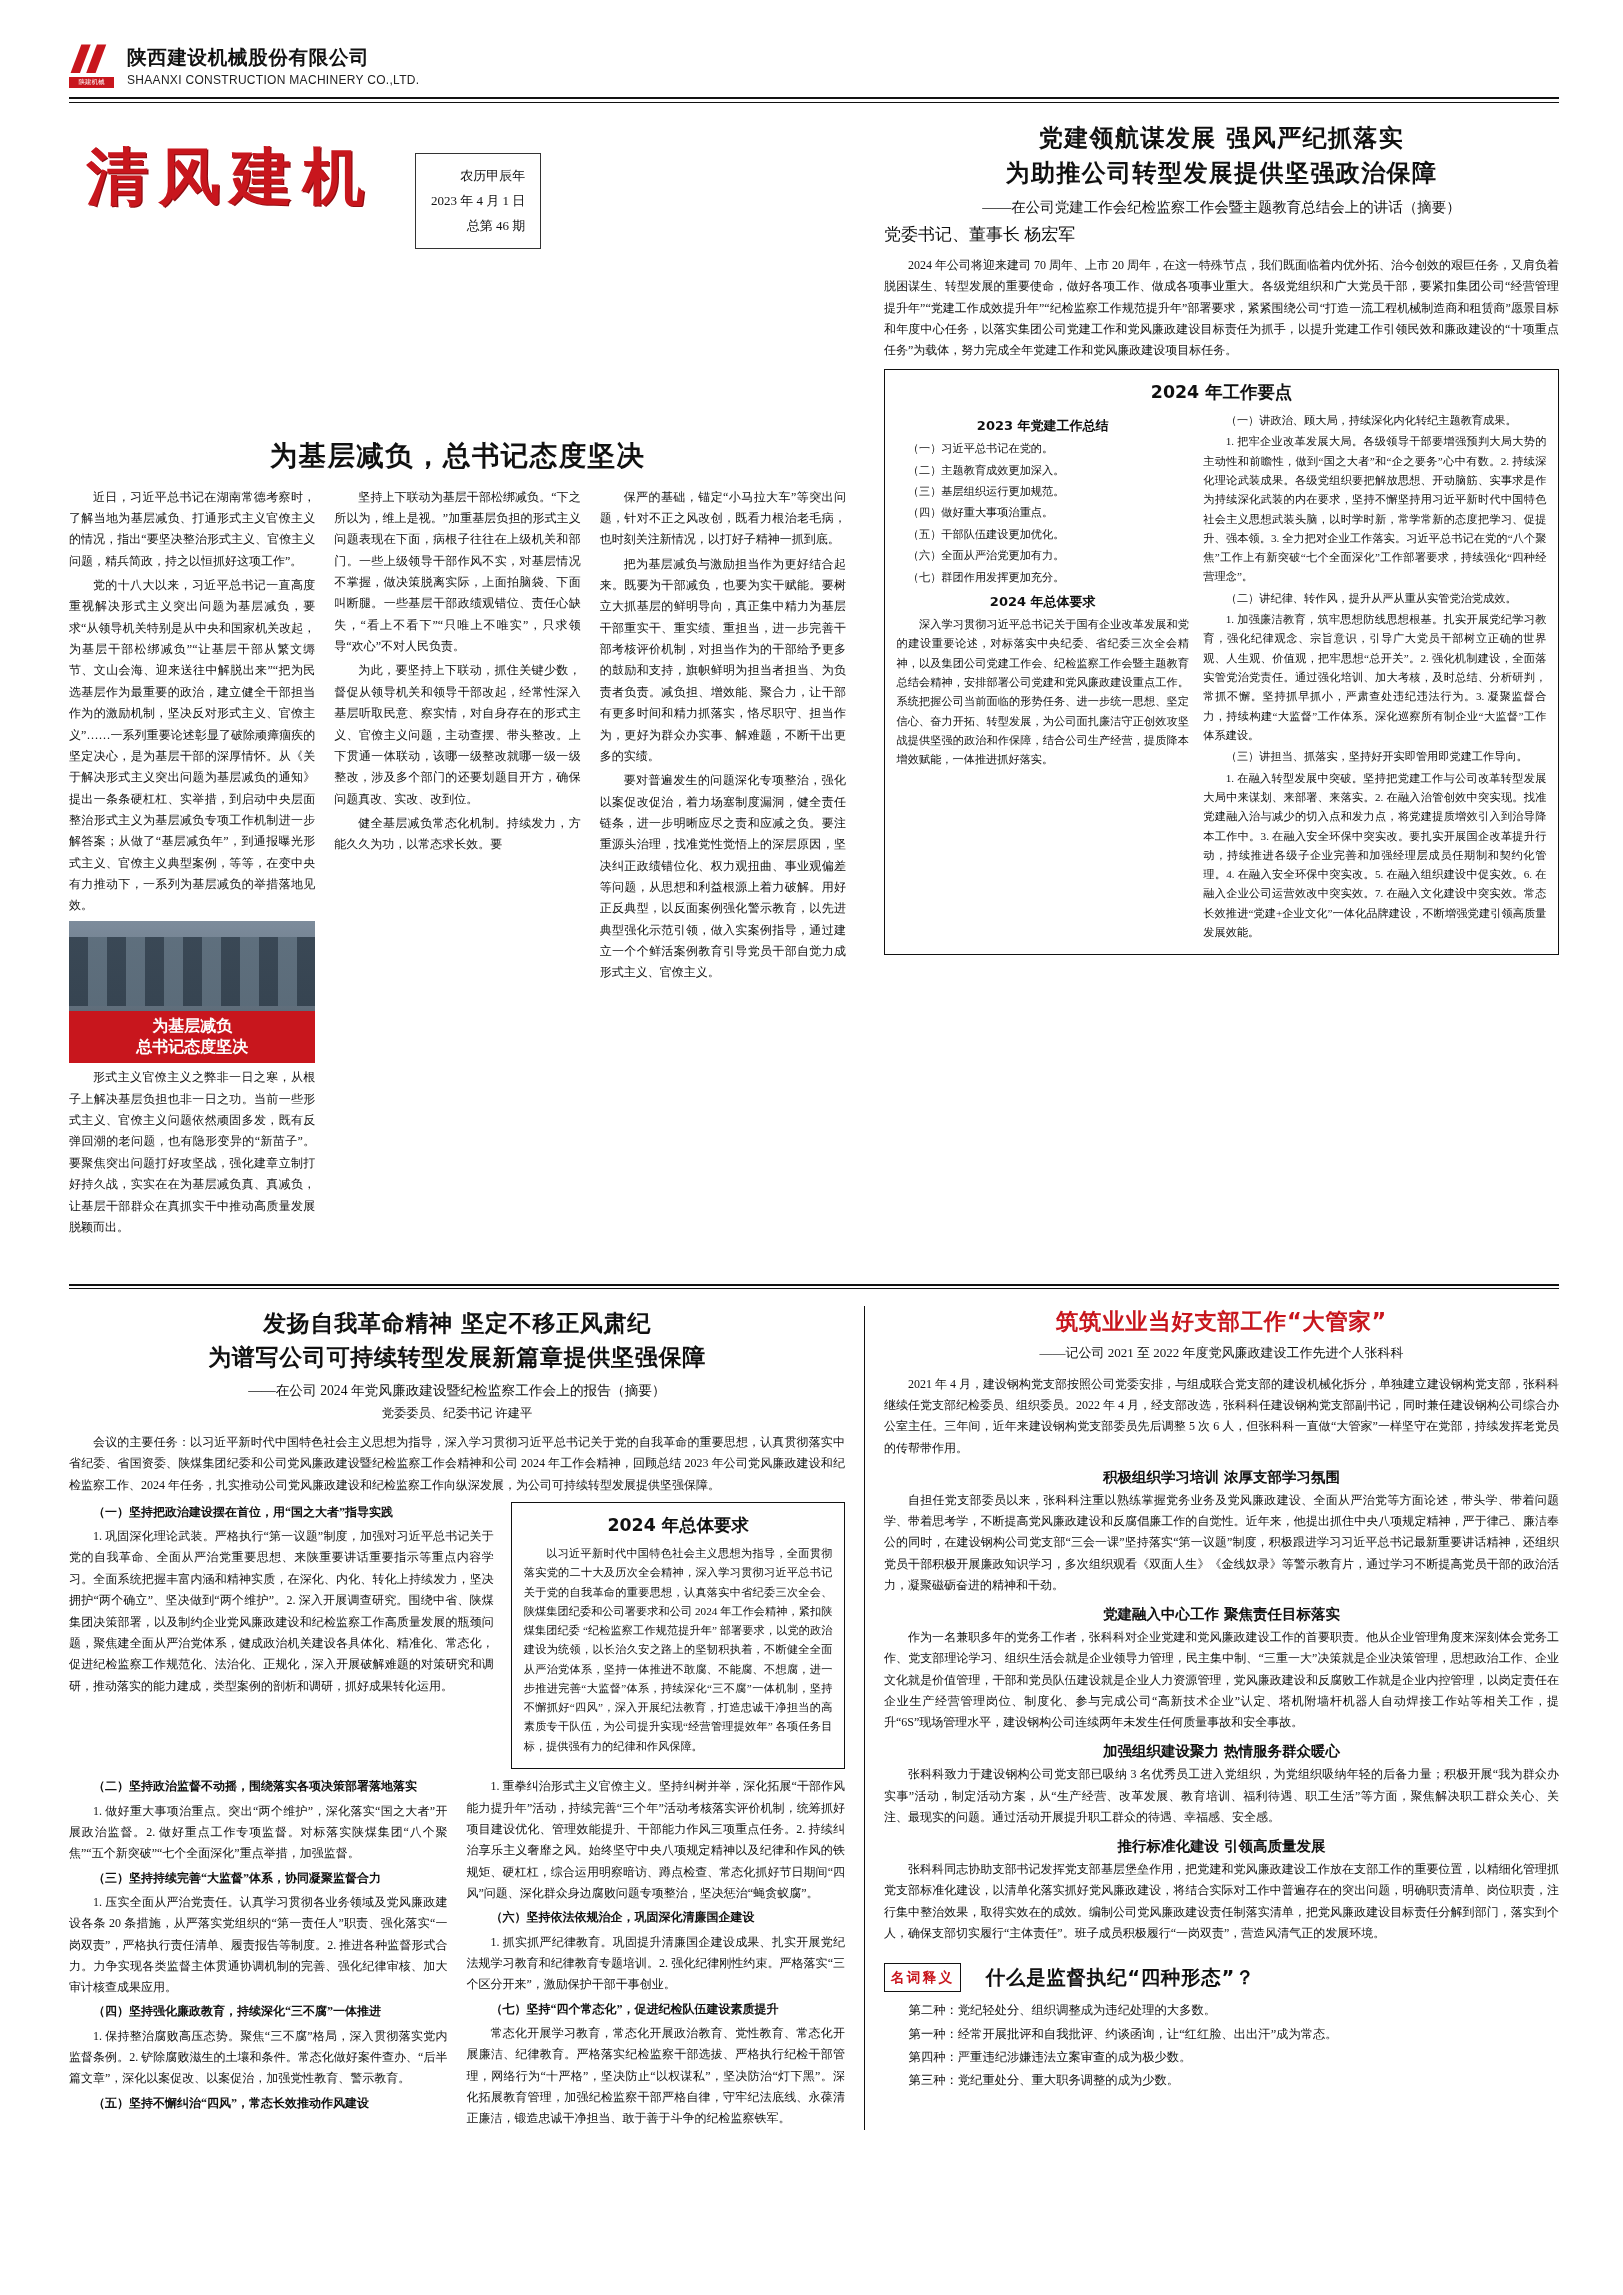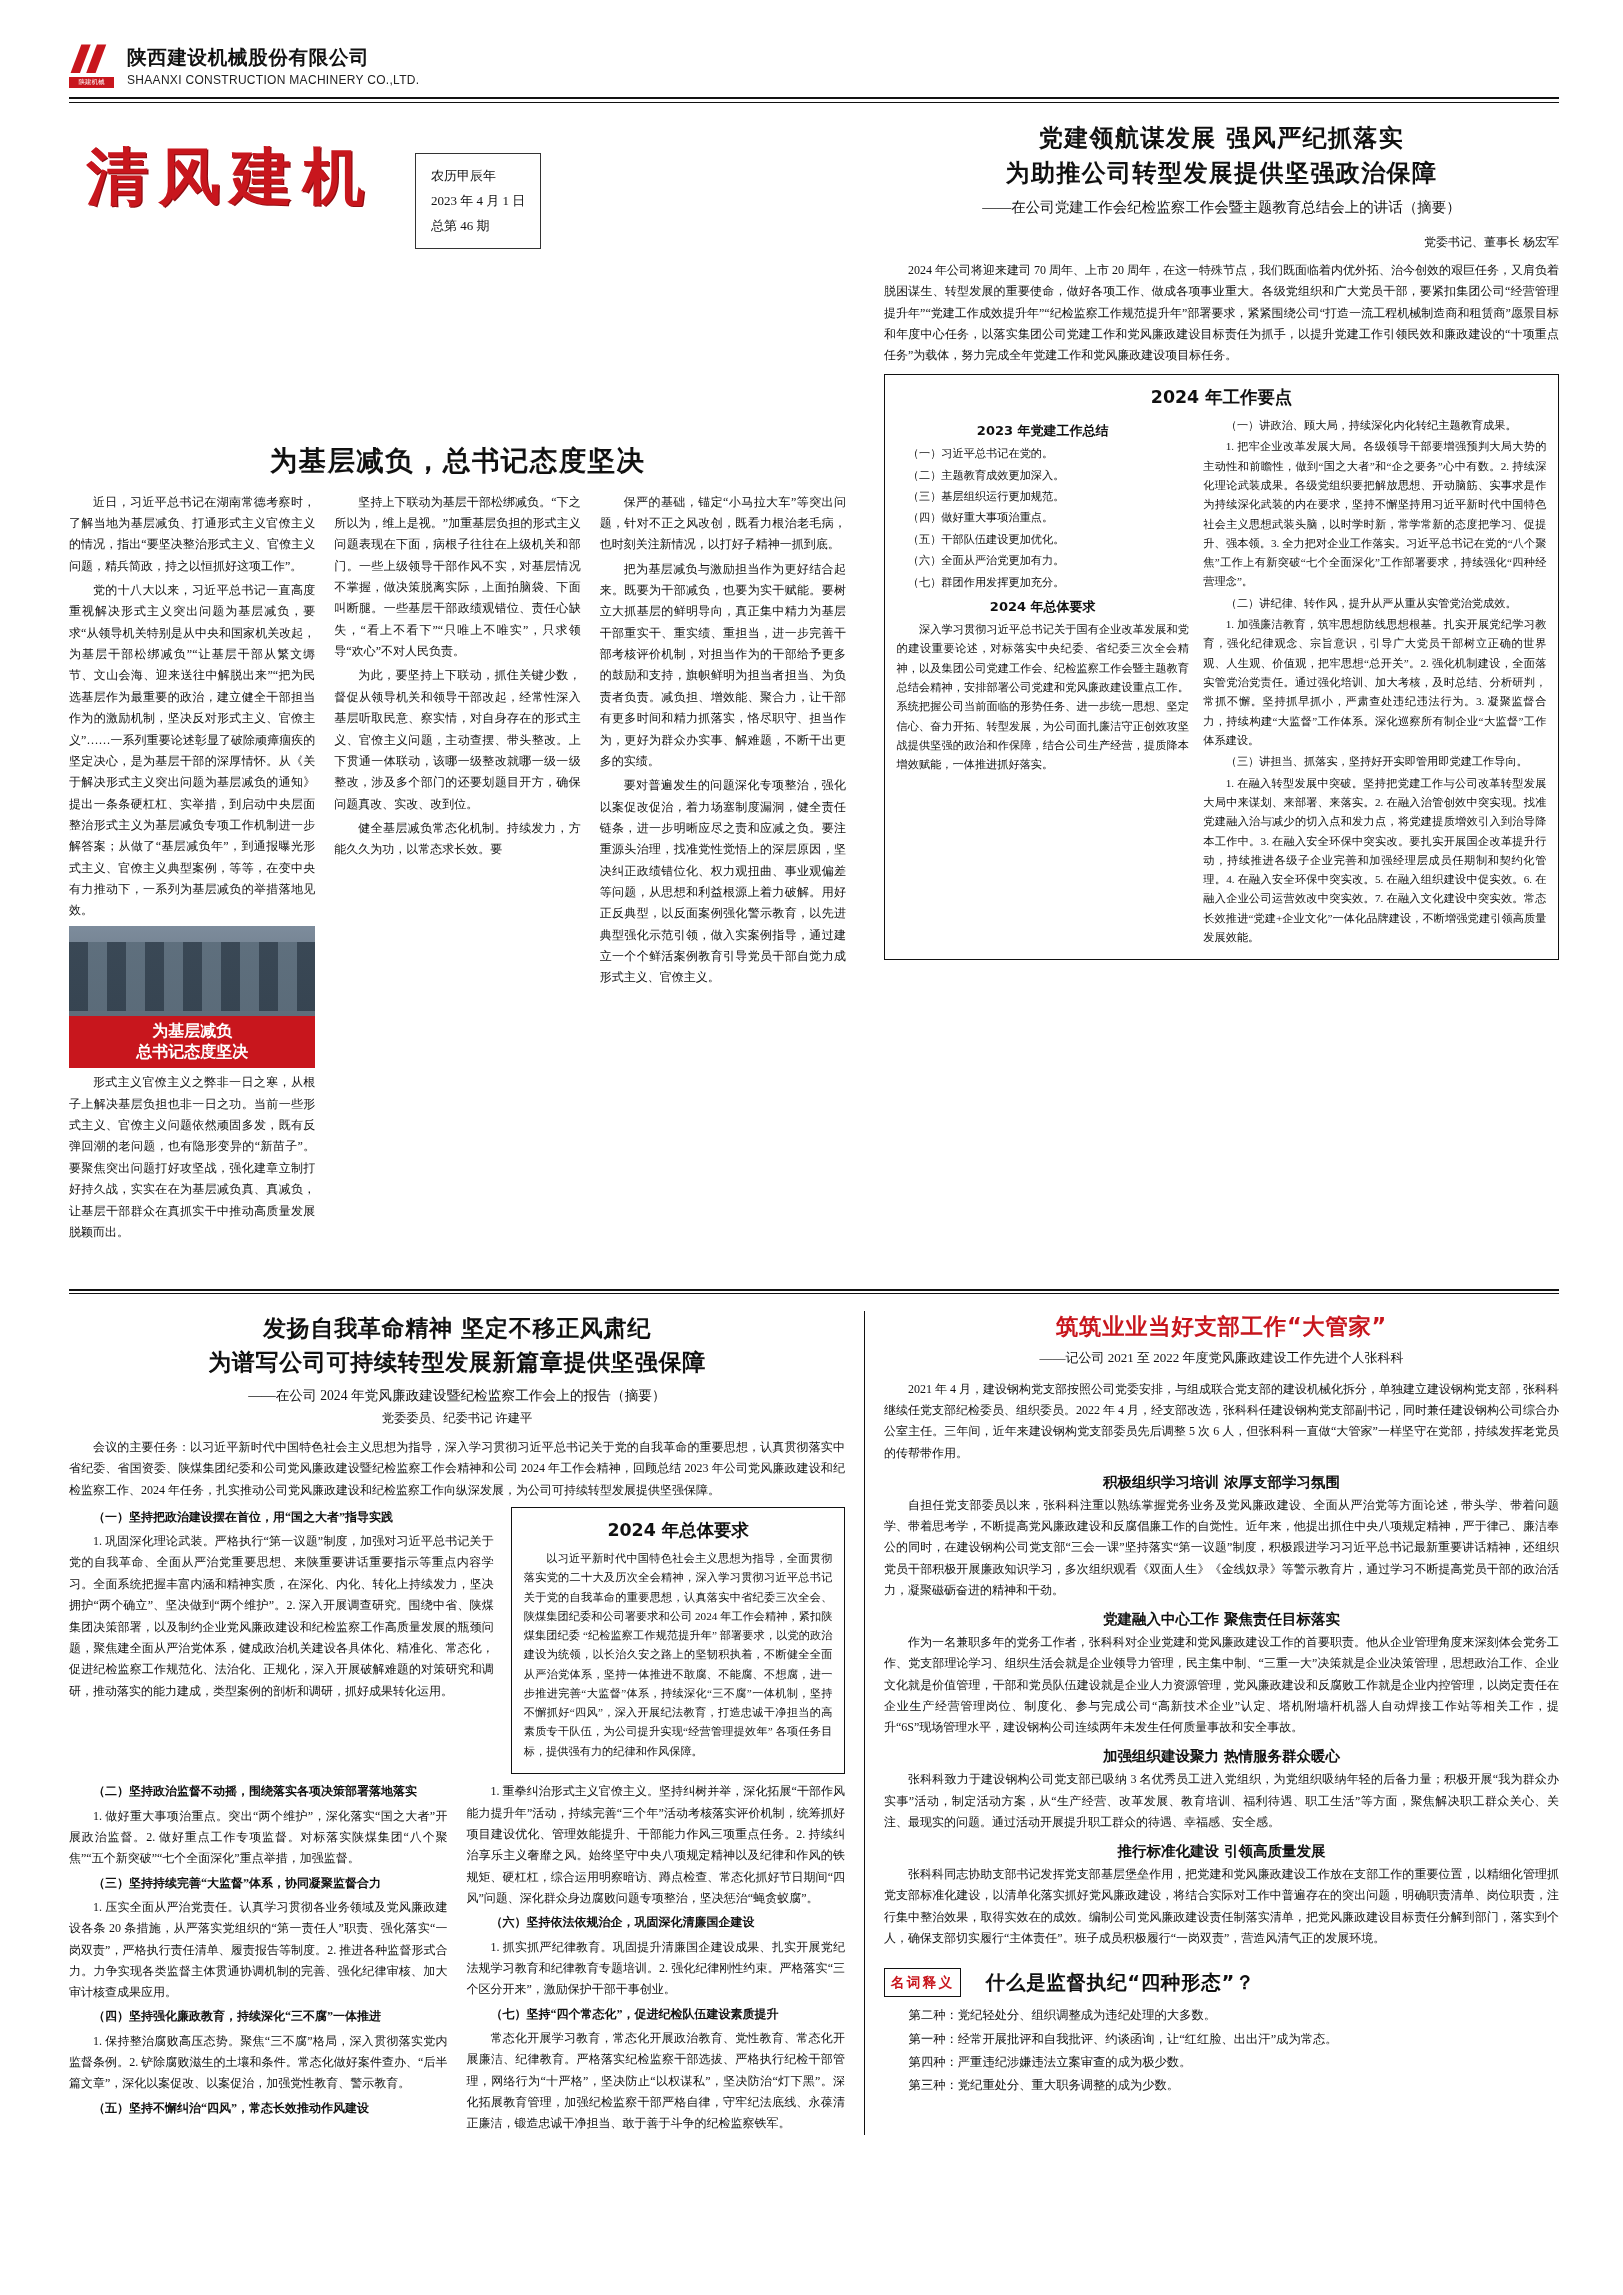--- a/index.html
+++ b/index.html
@@ -19,30 +19,30 @@
     clip-path:polygon(40% 100%,68% 0%,92% 0%,64% 100%);left:1.4px;top:1.4px;}
   .logo-mark .bar{position:absolute;left:0;bottom:0;width:45px;height:11px;background:#c8161d;
     display:flex;align-items:center;justify-content:center;color:#fff;font-size:6.5px;letter-spacing:0;}
   .logo-text .cn{font-family:"DejaVu Sans", sans-serif;font-weight:bold;font-size:19.5px;color:#111;letter-spacing:0.7px;}
   .logo-text .en{font-family:"Liberation Sans", sans-serif;font-size:12px;color:#222;letter-spacing:0.3px;margin-top:2.2px;}
 
   .head-rule{height:2.2px;background:#111;margin-top:4.3px;}
   .head-rule2{height:0.7px;background:#111;margin-top:2.2px;}
 
   .top-area{display:flex;margin-top:19px;}
-  .top-left{width:796px;position:relative;display:flex;align-items:flex-start;}
+  .top-left{width:796px;position:relative;display:flex;align-items:flex-start;text-align:right;}
   .title-img{font-family:"DejaVu Sans", sans-serif;font-weight:bold;font-size:62px;color:#c8161d;
     letter-spacing:10px;line-height:1;margin-left:17.4px;margin-top:24.6px;
     text-shadow:1.4px 1.4px 0 #8d0d12;}
   .issue-box{border:0.7px solid #333;padding:10px 14.5px;margin-left:41px;margin-top:32px;font-size:13px;line-height:1.9;color:#111;height:max-content;}
   .top-right{flex:1;padding-left:19px;}
 
   .t-right-h1{text-align:center;font-family:"DejaVu Sans", sans-serif;font-weight:bold;font-size:24px;color:#111;letter-spacing:1.4px;line-height:1.45;}
   .t-right-sub{text-align:center;font-size:14.5px;color:#111;margin-top:7.2px;}
-  .t-right-by{text-align:right;font-size:12px;color:#111;margin-top:17px;}
+  .t-right-by{text-align:left;font-size:17px;color:#111;margin-top:6px;}
 
   .col-body{font-size:12px;line-height:1.78;color:#111;text-align:justify;}
   .col-body p{margin:0 0 2.9px 0;text-indent:2em;}
 
   
   .sep{height:1.4px;background:#111;margin:19px 0 0 0;}
   .sep-thin{height:0.7px;background:#111;margin-top:2.2px;}
 
   
   .left-col{width:796px;padding-right:19px;box-sizing:border-box;border-right:0.7px solid #111;}

